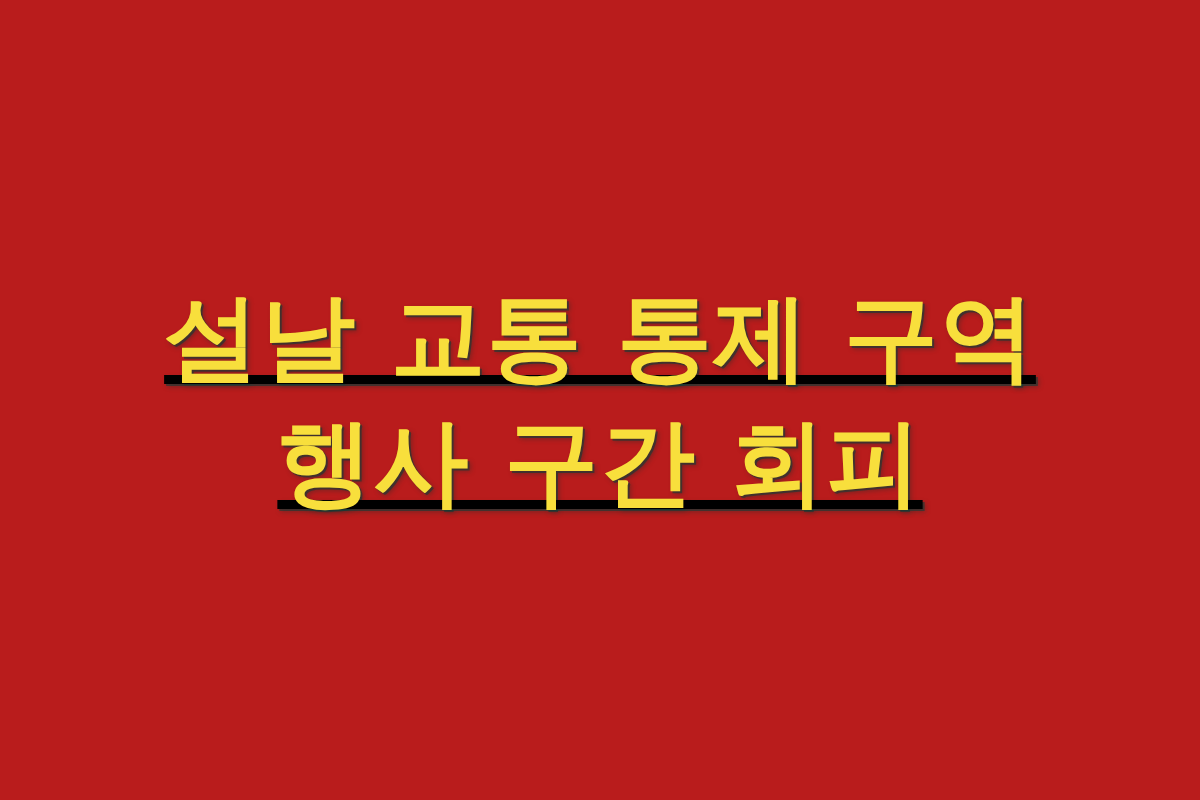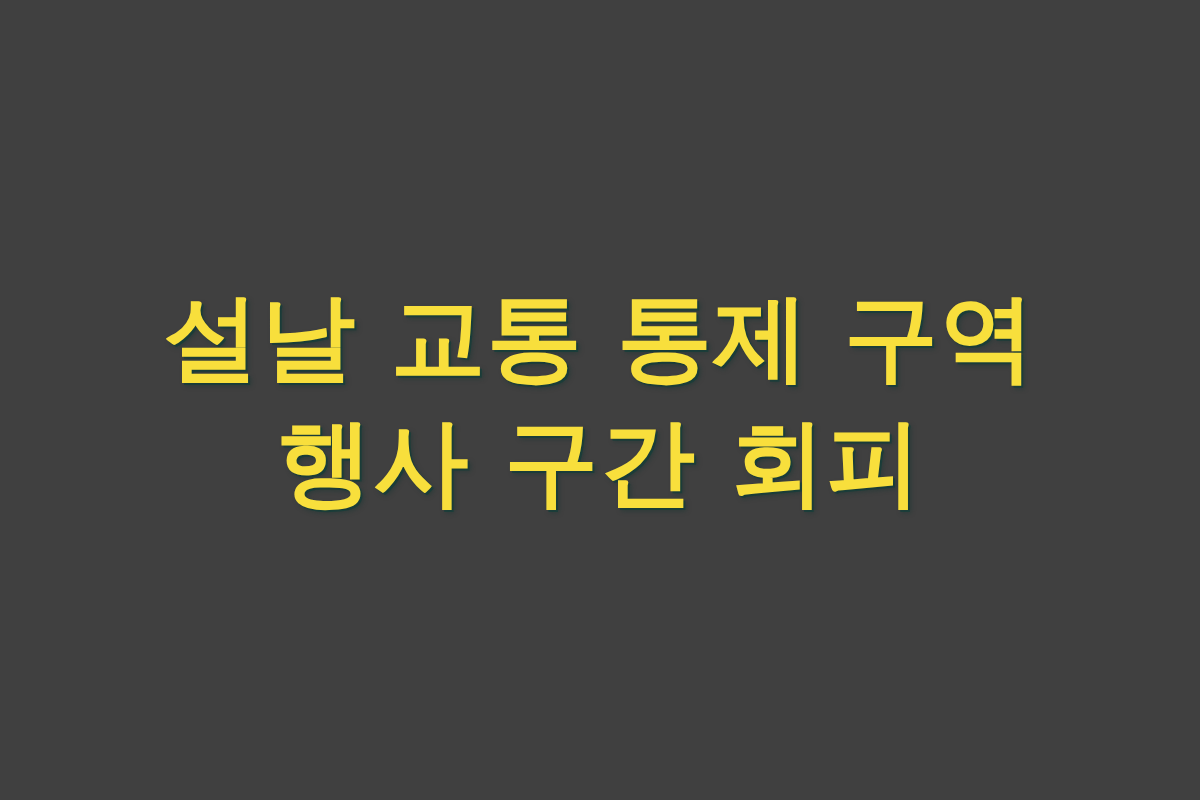--- a/index.html
+++ b/index.html
@@ -45,21 +45,21 @@
     overflow-wrap: break-word;
     text-shadow:
        2px 2px 0 rgba(9, 62, 56, 0.55),
        3px 3px 5px rgba(7, 48, 44, 0.35);
     -webkit-font-smoothing: antialiased;
   }
 </style>
 </head>
 <body>
 
-<div id="banner-card" style="background-color: #404040;">
+<div id="banner-card" style="background-color: #b91c1c; text-decoration: underline;">
 
   <div id="banner-text-block">
 
     <h1 id="banner-headline" style="color: rgb(248, 223, 60); font-size: 95px;">설날 교통 통제 구역 행사 구간 회피</h1>
 
   </div>
 
 </div>
 
 </body></html>

